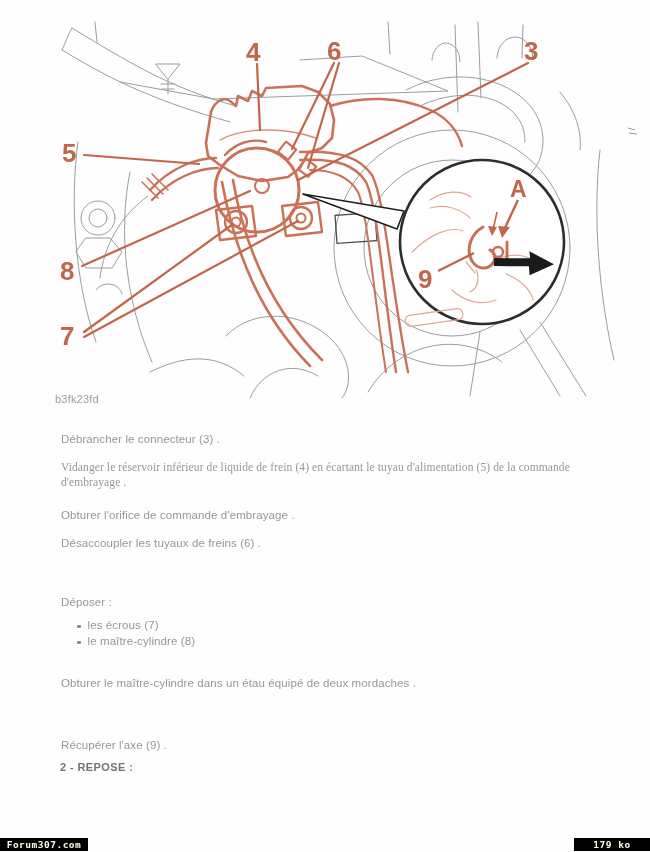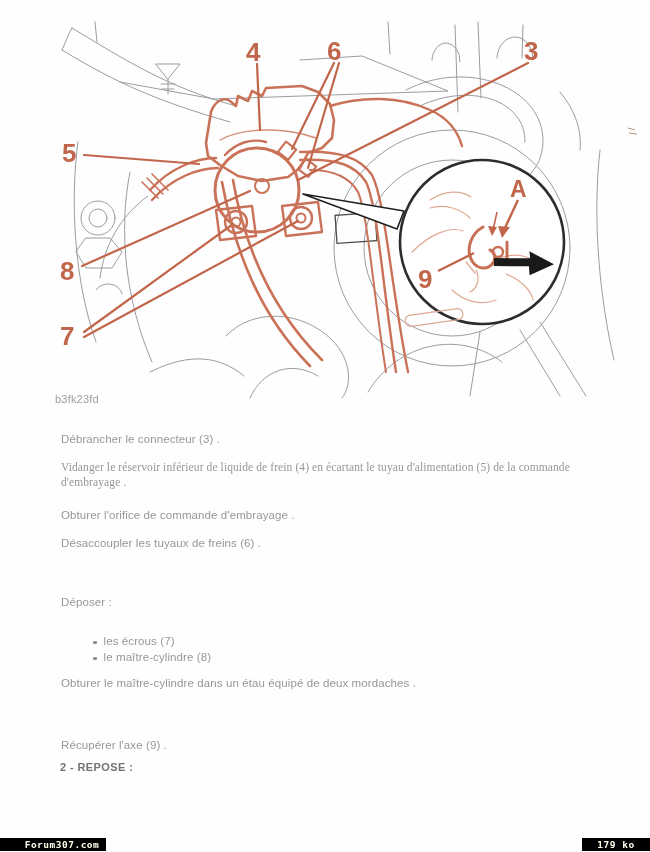--- a/index.html
+++ b/index.html
@@ -18,36 +18,36 @@
   .caption{
     position:absolute;left:55px;top:393px;
     font-size:11px;color:#9b9da0;letter-spacing:.2px;text-align:center;
   }
   .para{
     position:absolute;left:55px;margin:6px;
     font-size:11.5px;line-height:15px;color:#95979a;
     letter-spacing:.1px;white-space:nowrap;
   }
   .para.wrap{white-space:normal;width:523px;font-family:Liberation Serif, serif;}
-  .list{position:absolute;left:77px;margin:16px;padding:0;list-style:none;}
+  .list{position:absolute;left:77px;margin:0;padding:0;list-style:none;}
   .list li{display:flex;align-items:flex-start;height:16px;
     font-size:11.5px;color:#95979a;letter-spacing:.1px;}
   .bullet{width:3.5px;height:3.5px;background:#8c8e90;border-radius:1px;
     margin:5.5px 7px 0 0;flex:0 0 auto;}
   .heading{
     position:absolute;left:60px;top:761px;
     font-size:11px;font-weight:700;color:#717477;letter-spacing:.4px;
   }
   .footer-box{
     position:absolute;bottom:1px;height:13px;background:#000;
     color:#fdfdec;font:700 9.5px/13px "DejaVu Sans Mono",monospace;
     text-align:center;letter-spacing:.5px;
   }
-  .footer-left{left:0;width:88px;padding-left:18px;}
-  .footer-right{right:0;width:68px;text-align:center;}
+  .footer-left{left:0;width:88px;}
+  .footer-right{right:0;width:76px;text-align:center;}
 </style>
 </head>
 <body>
 
 <div class="page">
 
   <div class="diagram-wrap">
     <svg width="650" height="400" viewBox="0 0 650 400" xmlns="http://www.w3.org/2000/svg">
 
       <g stroke="#9a9c9e" stroke-width="1" fill="none" stroke-linecap="round">

